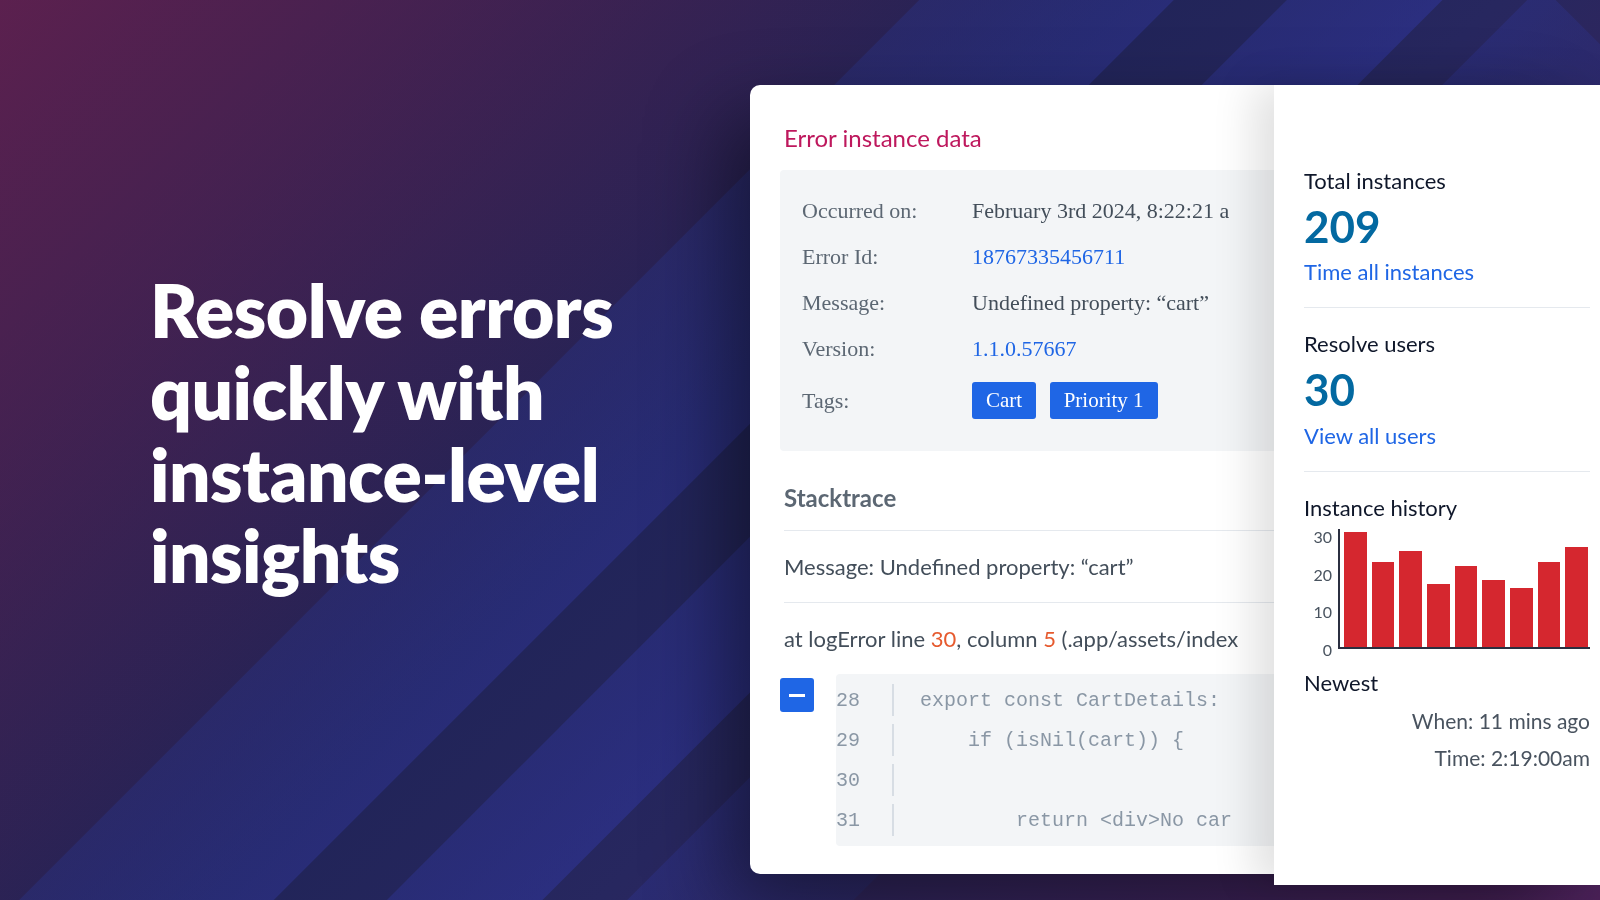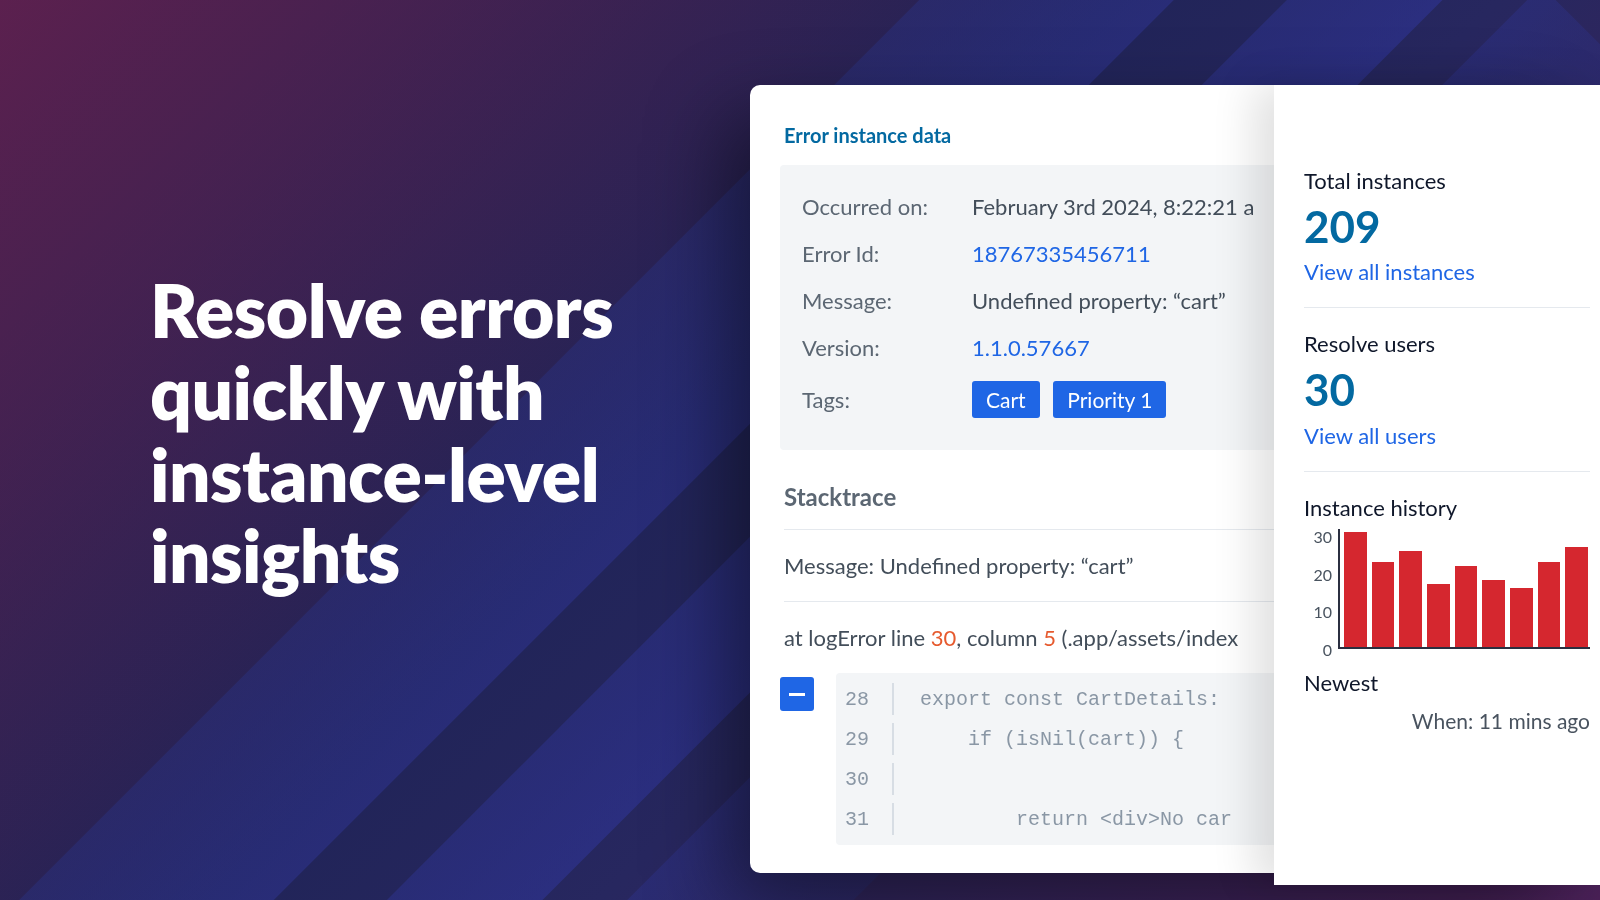--- a/index.html
+++ b/index.html
@@ -35,33 +35,33 @@
     left: 750px; top: 85px;
     width: 820px; 
     background: #ffffff;
     border-radius: 10px;
     box-shadow: -25px 30px 80px rgba(0,0,0,0.45);
     padding: 28px 0 28px 0;
     color: #434e5a;
   }
 
   .section-title {
-    font-size: 20px;
-    font-weight: 700;
-    color: #0369a1;
+    font-size: 24px;
+    font-weight: 400;
+    color: #be185d;
     padding: 10px 34px 18px 34px;
   }
 
   .kv-block {
     margin: 0 30px 22px 30px;
     background: #f3f5f7;
     border-radius: 4px;
     padding: 18px 22px 22px 22px;
   }
-  .kv-row { display: flex; align-items: center; padding: 10px 0; font-size: 22px; }
+  .kv-row { display: flex; align-items: center; padding: 10px 0; font-size: 22px; font-family: Liberation Serif, serif; }
   .kv-label { width: 170px; color: #5c6773; flex: none; }
   .kv-value { color: #434e5a; }
   .kv-value.link { color: #1f66e5; }
   .tag {
     display: inline-block; background: #1f66e5; color: #fff;
     padding: 6px 14px; border-radius: 3px; font-size: 21px; margin-right: 8px;
   }
 
   .stack-title { font-size: 24px; font-weight: 700; color: #5c6773; padding: 10px 34px 14px 34px; }
   .hr { border: none; border-top: 1px solid #e5e9ee; margin: 4px 34px; }
@@ -75,21 +75,21 @@
     display: flex; align-items: center; justify-content: center; color: #fff;
     margin-right: 22px; margin-top: 4px; flex: none;
   }
   .code-toggle .bar { width: 16px; height: 3px; background: #fff; }
   .code-block {
     flex: 1; background: #f3f5f7; border-radius: 4px; padding: 6px 0;
     font-family: "SFMono-Regular", Consolas, "Liberation Mono", Menlo, monospace;
     font-size: 20px; color: #8a97a5; overflow: hidden;
   }
   .code-line { display: flex; align-items: center; height: 40px; }
-  .code-ln { width: 56px; text-align: center; padding-right: 14px; color: #8a97a5; }
+  .code-ln { width: 56px; text-align: left; padding-right: 14px; color: #8a97a5; }
   .code-sep { width: 2px; align-self: stretch; background: #d7dde4; margin: 4px 0; }
   .code-txt { padding-left: 26px; white-space: pre; color: #8a97a5; }
 
   
   .side {
     position: absolute;
     left: 1274px; top: 85px;
     width: 340px; height: 800px;
     background: #ffffff;
     box-shadow: -20px 0 40px rgba(0,0,0,0.12);
@@ -188,21 +188,21 @@
           <div class="code-sep"></div>
           <div class="code-txt">        return &lt;div&gt;No car</div>
         </div>
       </div>
     </div>
   </div>
 
   <div class="side">
     <div class="sec-label">Total instances</div>
     <div class="big-num">209</div>
-    <div class="link">View all instances</div>
+    <div class="link">Time all instances</div>
     <div class="divider"></div>
 
     <div class="sec-label">Resolve users</div>
     <div class="big-num">30</div>
     <div class="link">View all users</div>
     <div class="divider"></div>
 
     <div class="sec-label">Instance history</div>
     <div class="chart">
       <div class="yaxis" id="chart-yaxis">
@@ -221,14 +221,17 @@
           <div class="barcol" style="height: 50%;"></div>
           <div class="barcol" style="height: 71.875%;"></div>
           <div class="barcol" style="height: 84.375%;"></div>
         </div>
     </div>
 
     <div class="sec-label" style="margin-top:20px">Newest</div>
     <div class="meta">
       <span>When: </span><span>11 mins ago</span>
     </div>
+    <div class="meta">
+      <span>Time: </span><span>2:19:00am</span>
+    </div>
   </div>
 </div>
 
 </body></html>

